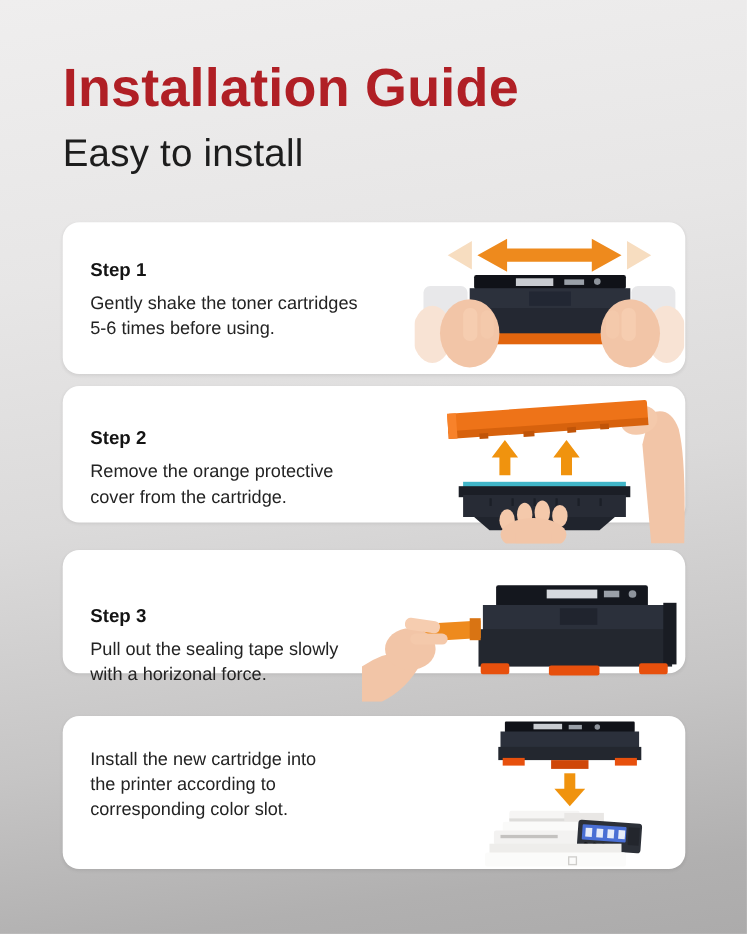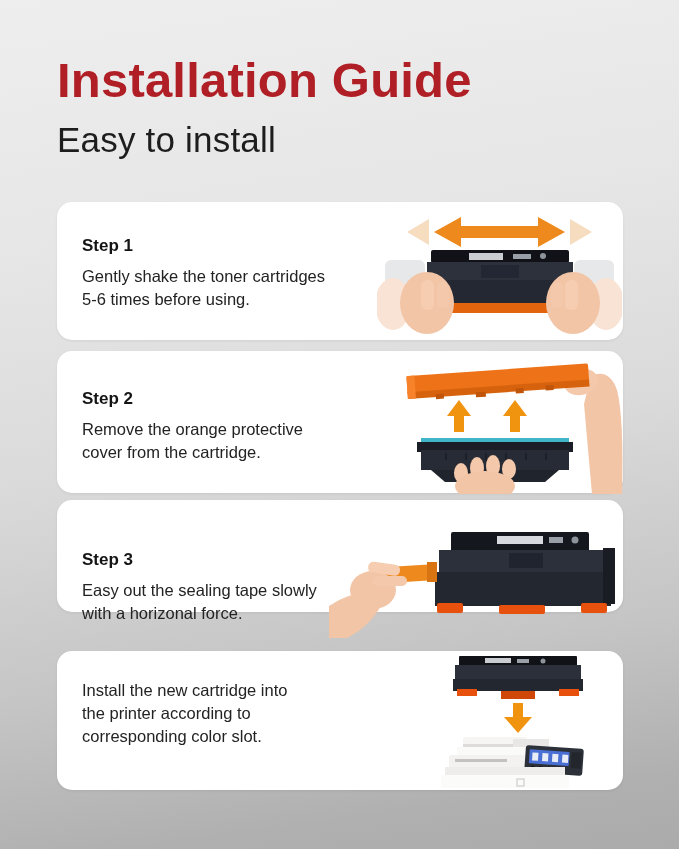--- a/index.html
+++ b/index.html
@@ -19,21 +19,21 @@
     position:absolute;left:57px;top:120px;
     font-size:35px;font-weight:400;color:#1d1d1d;
     letter-spacing:0.2px;margin:0;
   }
   .card{
     position:absolute;left:57px;width:566px;
     background:#ffffff;border-radius:15px;
     box-shadow:0 1px 3px rgba(0,0,0,0.07);
   }
   .card1{top:202px;height:138px;}
-  .card2{top:351px;height:142px;}
+  .card2{top:351px;height:124px;}
   .card3{top:500px;height:112px;}
   .card4{top:651px;height:139px;}
   .card-text{position:absolute;left:25px;}
   .card1 .card-text{top:34px;}
   .card2 .card-text{top:38px;}
   .card3 .card-text{top:50px;}
   .card4 .card-text{top:28px;}
   .step-label{
     font-size:17px;font-weight:bold;color:#141414;margin:0 0 9px 0;
   }
@@ -156,21 +156,21 @@
           <ellipse cx="90" cy="130" rx="30" ry="15" fill="#f2c5a7"></ellipse>
           <rect x="74" y="128" width="32" height="10" fill="#f2c5a7"></rect>
         </g>
       </svg>
     </div>
   </div>
 
   <div class="card card3">
     <div class="card-text">
       <p class="step-label">Step 3</p>
-      <p class="step-desc">Easy out the sealing tape slowly
+      <p class="step-desc">Pull out the sealing tape slowly
 with a horizonal force.</p>
     </div>
     <div class="card-art">
       <svg viewBox="0 0 295 132" xmlns="http://www.w3.org/2000/svg">
 
         <g>
           <rect x="122" y="26" width="138" height="20" rx="2" fill="#14171e"></rect>
           <rect x="168" y="30" width="46" height="8" fill="#d6d9de"></rect>
           <rect x="220" y="31" width="14" height="6" fill="#9aa0a8"></rect>
           <circle cx="246" cy="34" r="3.5" fill="#8e949c"></circle>

